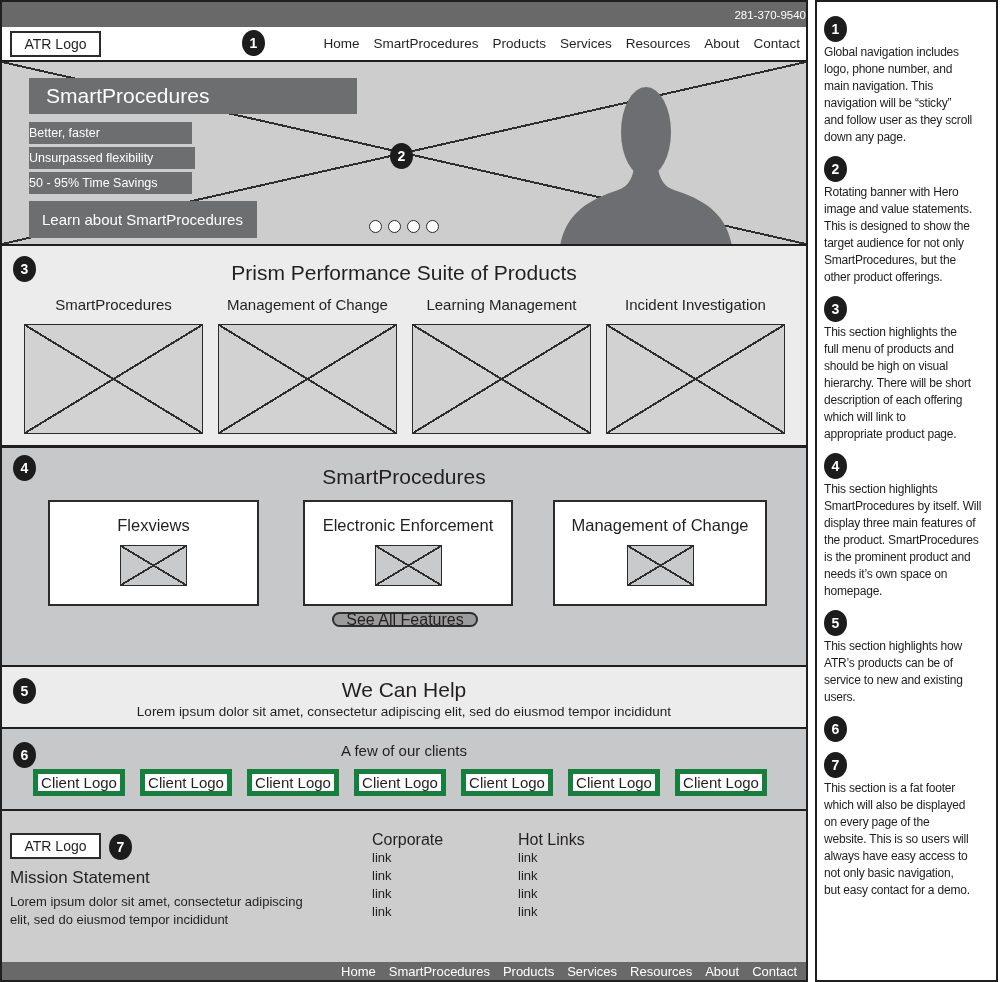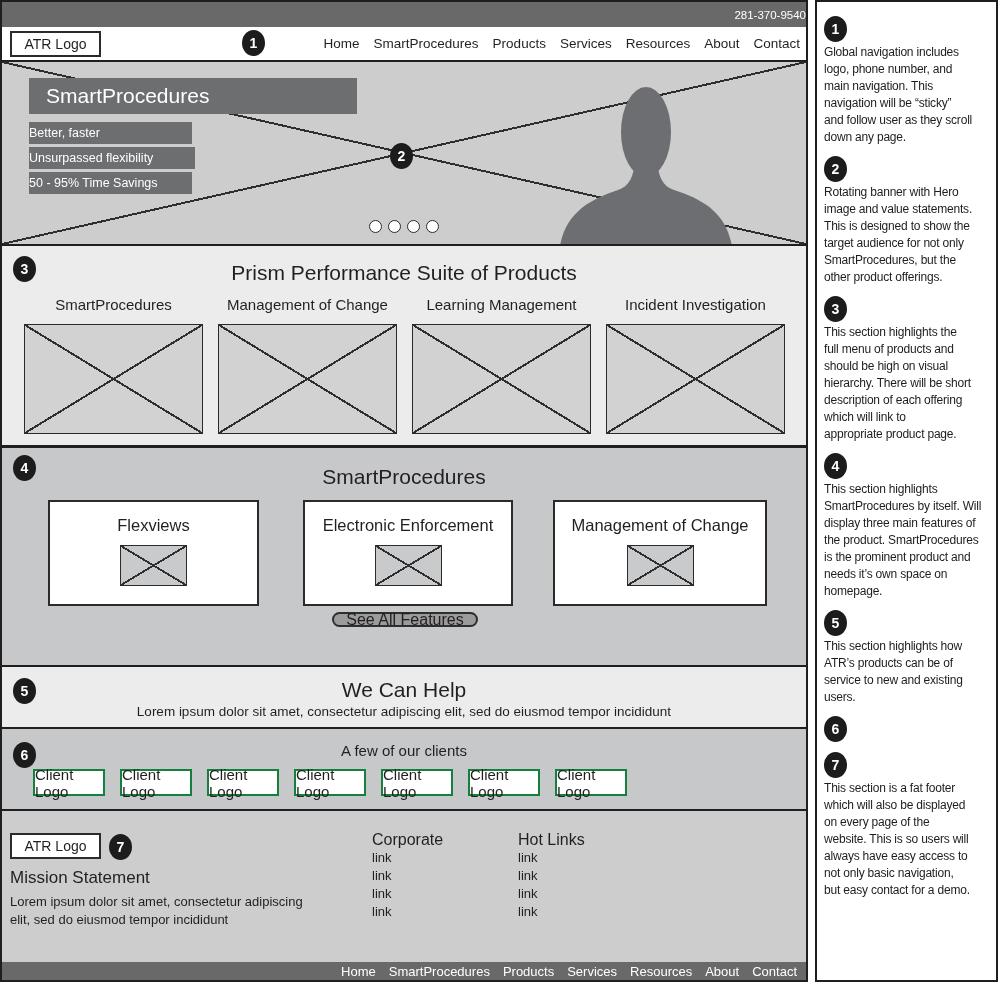--- a/index.html
+++ b/index.html
@@ -52,21 +52,21 @@
           border:2px solid #2e2e2e; border-radius:15px; display:flex; align-items:center; justify-content:center;
           font-size:16px; cursor:pointer; }
 
   .help { top:665px; height:62px; background:#ececec; border-bottom:2px solid #1f1f1f; }
   .help .sec-title { top:11px; }
   .help-text { position:absolute; top:37px; width:100%; text-align:center; font-size:13.5px; }
 
   .clients { top:727px; height:82px; background:#c7c8ca; border-bottom:2px solid #1f1f1f; }
   .clients .sec-title { top:13px; font-size:15px; }
   .client-row { position:absolute; left:31px; top:40px; display:flex; gap:15px; }
-  .client-box { width:72px; height:27px; background:#fff; border:2px solid #15803d; display:flex;
+  .client-box { width:92px; height:27px; background:#fff; border:5px solid #15803d; display:flex;
                 align-items:center; justify-content:center; font-size:15px; }
 
   .footer { top:809px; height:151px; background:#cdcdcd; }
   .f-logo { position:absolute; left:8px; top:22px; width:91px; height:26px; background:#fff;
             border:2px solid #2b2b2b; display:flex; align-items:center; justify-content:center; font-size:14px; }
   .mission-h { position:absolute; left:8px; top:57px; font-size:17px; }
   .mission-t { position:absolute; left:8px; top:82px; font-size:13px; line-height:18px; white-space:pre-line; }
   .fcol { position:absolute; top:20px; }
   .fcol .fhead { font-size:16px; display:block; }
   .fcol .flink { display:block; font-size:13px; line-height:18px; cursor:pointer; }
@@ -122,20 +122,23 @@
       </div>
       <div class="hero-box hv hv1">
         <span>Better, faster</span>
       </div>
       <div class="hero-box hv hv2">
         <span>Unsurpassed flexibility</span>
       </div>
       <div class="hero-box hv hv3">
         <span>50 - 95% Time Savings</span>
       </div>
+      <div class="hero-box hero-cta">
+        <span>Learn about SmartProcedures</span>
+      </div>
       <div class="badge" style="left:388px; top:81px;">
         <span>2</span>
       </div>
       <div class="dots">
         <div class="dot"></div>
         <div class="dot"></div>
         <div class="dot"></div>
         <div class="dot"></div>
       </div>
     </div>

